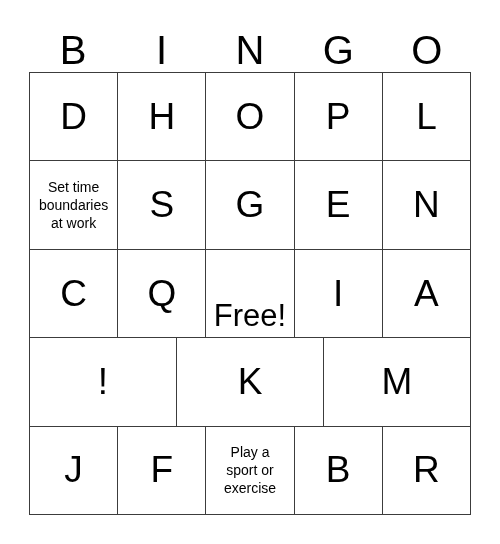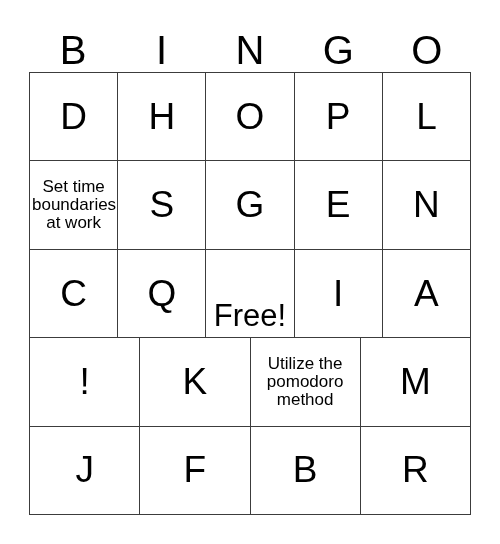--- a/index.html
+++ b/index.html
@@ -87,21 +87,21 @@
     line-height: 40px;
   }
   
   .size-medium .cell-text {
     font-size: 31px;
     line-height: 34px;
     margin-top: 44px;
   }
   
   .size-small .cell-text {
-    font-size: 17px;
+    font-size: 14px;
     line-height: 18px;
   }
 </style>
 </head>
 <body>
 
 <div id="bingo-card">
 
   <div id="bingo-header">
     <div class="header-letter">B</div>
@@ -169,36 +169,36 @@
         </div>
     </div>
 
     <div class="bingo-row">
       <div class="bingo-cell size-large">
           <span class="cell-text">!</span>
         </div>
       <div class="bingo-cell size-large">
           <span class="cell-text">K</span>
         </div>
+      <div class="bingo-cell size-large">
+          <span class="cell-text">M</span>
+        </div>
+    </div>
+
+    <div class="bingo-row">
+      <div class="bingo-cell size-large">
+          <span class="cell-text">J</span>
+        </div>
+      <div class="bingo-cell size-large">
+          <span class="cell-text">F</span>
+        </div>
       <div class="bingo-cell size-small">
-          <span class="cell-text">Utilize the
-pomodoro
-method</span>
-        </div>
-      <div class="bingo-cell size-large">
-          <span class="cell-text">M</span>
-        </div>
-    </div>
-
-    <div class="bingo-row">
-      <div class="bingo-cell size-large">
-          <span class="cell-text">J</span>
-        </div>
-      <div class="bingo-cell size-large">
-          <span class="cell-text">F</span>
+          <span class="cell-text">Play a
+sport or
+exercise</span>
         </div>
       <div class="bingo-cell size-large">
           <span class="cell-text">B</span>
         </div>
       <div class="bingo-cell size-large">
           <span class="cell-text">R</span>
         </div>
     </div>
 
   </div>

